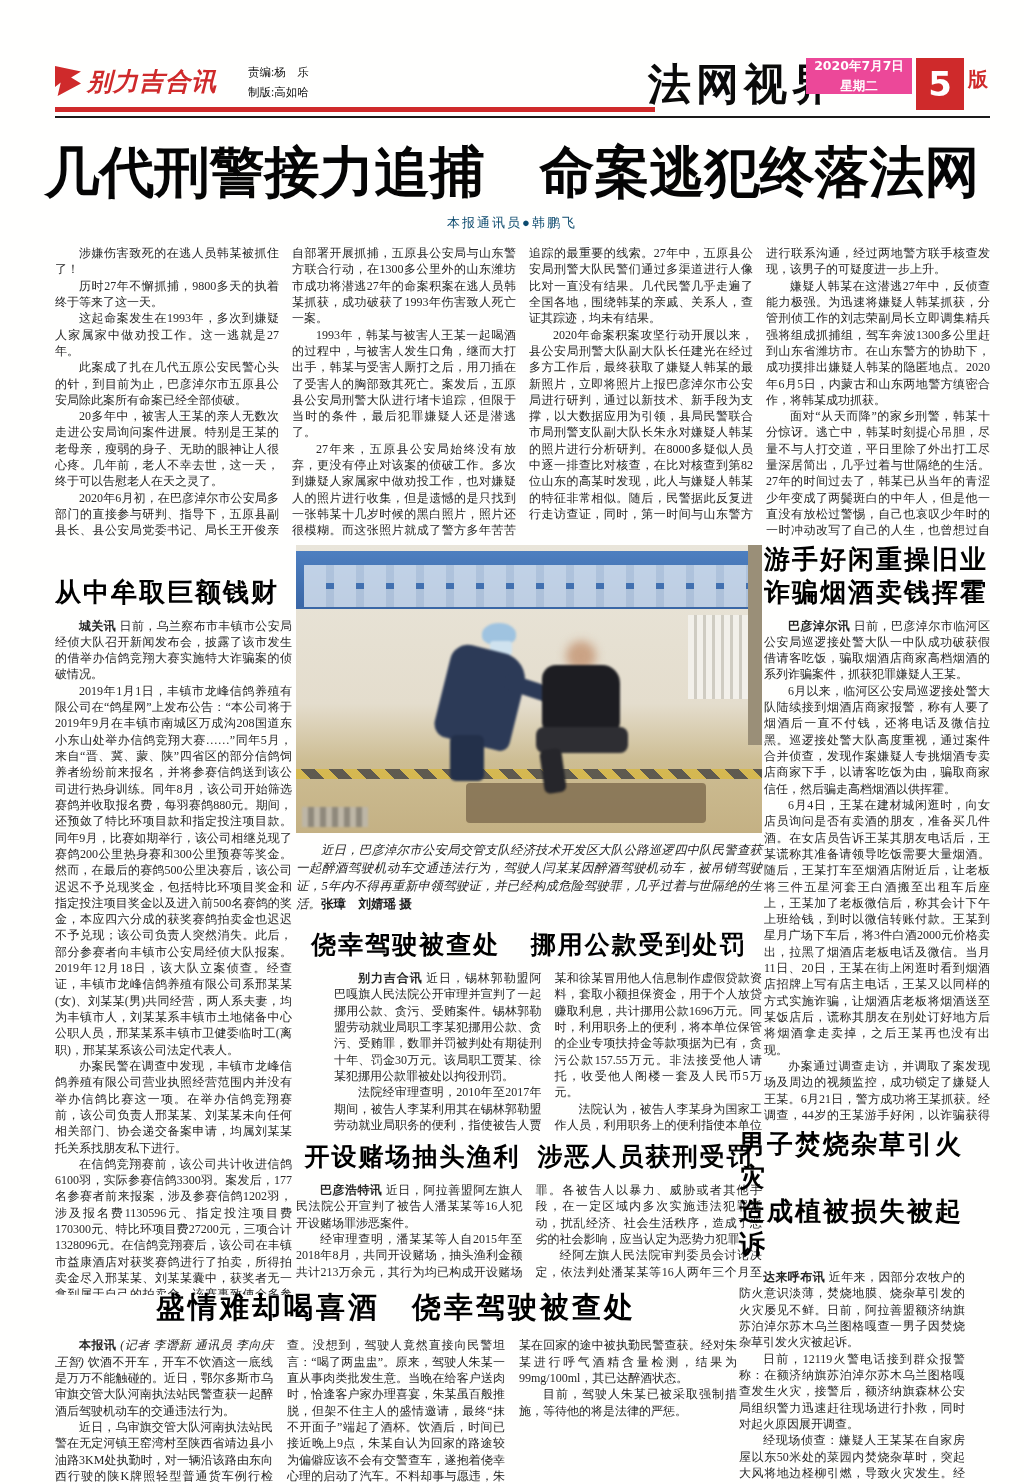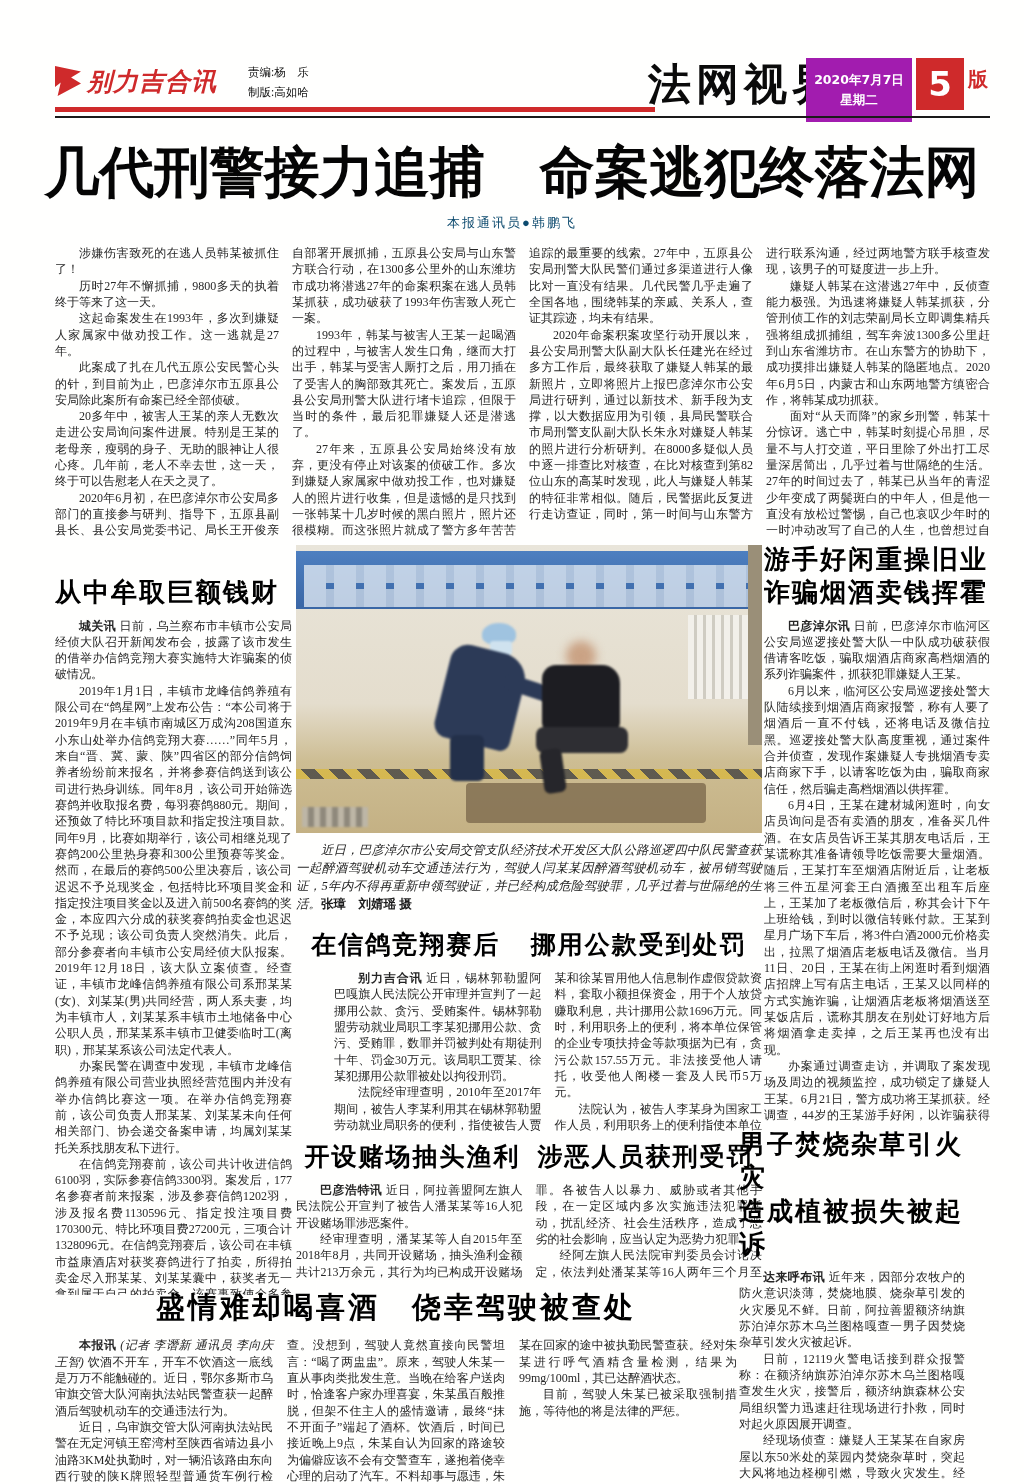--- a/index.html
+++ b/index.html
@@ -9,21 +9,21 @@
 
   
   .logo-wrap{left:55px;top:58px;width:190px;height:46px;display:flex;align-items:center;gap:6px;}
   .logo-flag{width:26px;height:30px;background:#cf2a2b;
              clip-path:polygon(0 0,100% 18%,62% 38%,100% 58%,10% 100%,22% 55%,0 70%);}
   .logo-name{font-size:25px;font-weight:bold;font-style:italic;color:#cf2a2b;letter-spacing:1px;white-space:nowrap;}
   .editor-box{left:248px;top:62px;font-size:11.5px;line-height:1.75;color:#111;
               font-family:Liberation Serif, serif;}
   .section-title{left:648px;top:56px;font-size:43px;font-weight:900;letter-spacing:5px;color:#0a0a0a;
                  font-family:"DejaVu Sans","Liberation Sans",sans-serif;}
-  .date-box{left:806px;top:58px;width:106px;height:64px;background:#a21caf;color:#fff;
+  .date-box{left:806px;top:58px;width:106px;height:36px;background:#ec4899;color:#fff;
             display:flex;flex-direction:column;align-items:center;justify-content:center;
             font-size:12.5px;line-height:1.6;font-family:"DejaVu Sans",sans-serif;font-weight:bold;}
   .pageno-box{left:916px;top:58px;width:48px;height:52px;background:#cf2a2b;color:#fff;
               display:flex;align-items:center;justify-content:center;font-size:34px;font-weight:bold;
               font-family:"DejaVu Sans",sans-serif;}
   .pageno-unit{left:968px;top:66px;font-size:20px;font-weight:900;color:#cf2a2b;
                font-family:"DejaVu Sans",sans-serif;}
   .rule-red{left:55px;top:107px;width:600px;height:5px;background:#cf2a2b;}
   .rule-black{left:55px;top:116px;width:935px;height:2px;background:#1a1a1a;}
 
@@ -174,21 +174,21 @@
       <div class="suspect-shin"></div>
     </div>
     <div class="mosaic"></div>
   </div>
   <div class="abs blk-caption">
     <p class="cap-ind"><span>近日，巴彦淖尔市公安局交管支队经济技术开发区大队公路巡逻四中队民警查获一起醉酒驾驶机动车交通违法行为，驾驶人闫某某因醉酒驾驶机动车，被吊销驾驶证，5年内不得再重新申领驾驶证，并已经构成危险驾驶罪，几乎过着与世隔绝的生活。</span><span class="cap-credit">张璋　刘婧瑶 摄</span></p>
   </div>
 
   <div class="abs blk-loan story-text">
     <div class="duo-title">
-      <div>在信鸽竞翔赛后</div>
+      <div>侥幸驾驶被查处</div>
       <div>挪用公款受到处罚</div>
     </div>
     <div class="cols-2 loan-flow">
       <p class="para"><b>别力吉合讯</b><span>近日，锡林郭勒盟阿巴嘎旗人民法院公开审理并宣判了一起挪用公款、贪污、受贿案件。锡林郭勒盟劳动就业局职工李某犯挪用公款、贪污、受贿罪，数罪并罚被判处有期徒刑十年、罚金30万元。该局职工贾某、徐某犯挪用公款罪被处以拘役刑罚。</span></p>
       <div>
           <p class="para">法院经审理查明，2010年至2017年期间，被告人李某利用其在锡林郭勒盟劳动就业局职务的便利，指使被告人贾某和徐某冒用他人信息制作虚假贷款资料，套取小额担保资金，用于个人放贷赚取利息，共计挪用公款1696万元。同时，利用职务上的便利，将本单位保管的企业专项扶持金等款项据为已有，贪污公款157.55万元。非法接受他人请托，收受他人阁楼一套及人民币5万元。</p>
           <p class="para">法院认为，被告人李某身为国家工作人员，利用职务上的便利指使本单位工作人员贾某、徐某挪用公款归个人使用，进行营利活动，三被告人的行为构成挪用公款罪。李某利用职务上的便利非法占有公共财物，构成贪污罪；非法收受他人财物、为他人谋取利益，构成受贿罪，故作出上述判决。</p>
         </div>
 
     </div>

